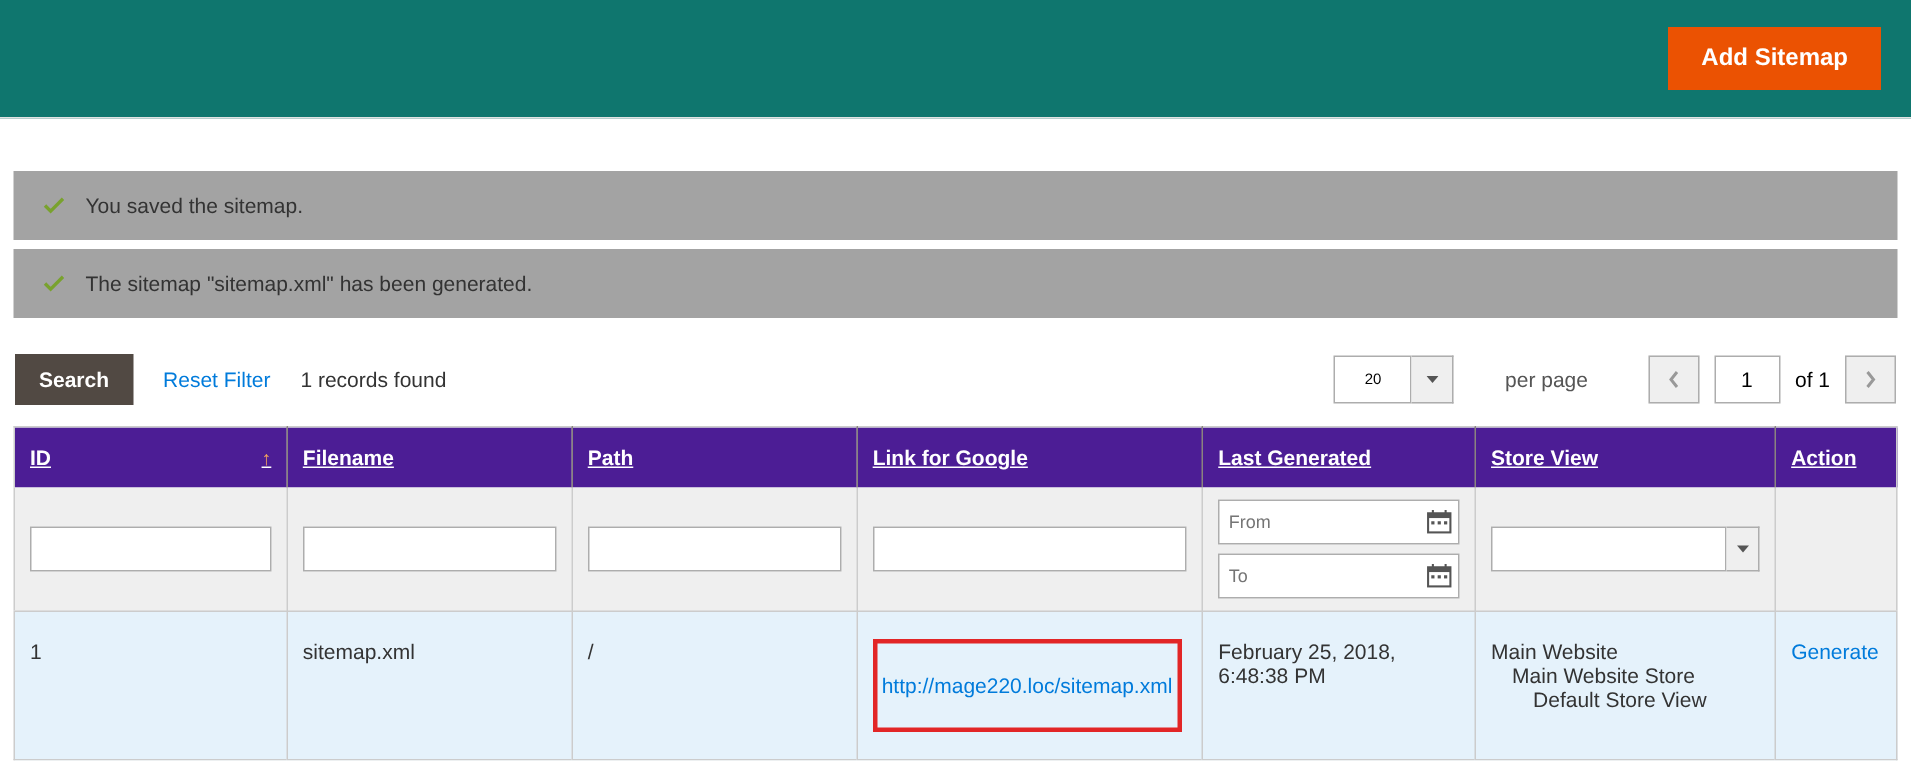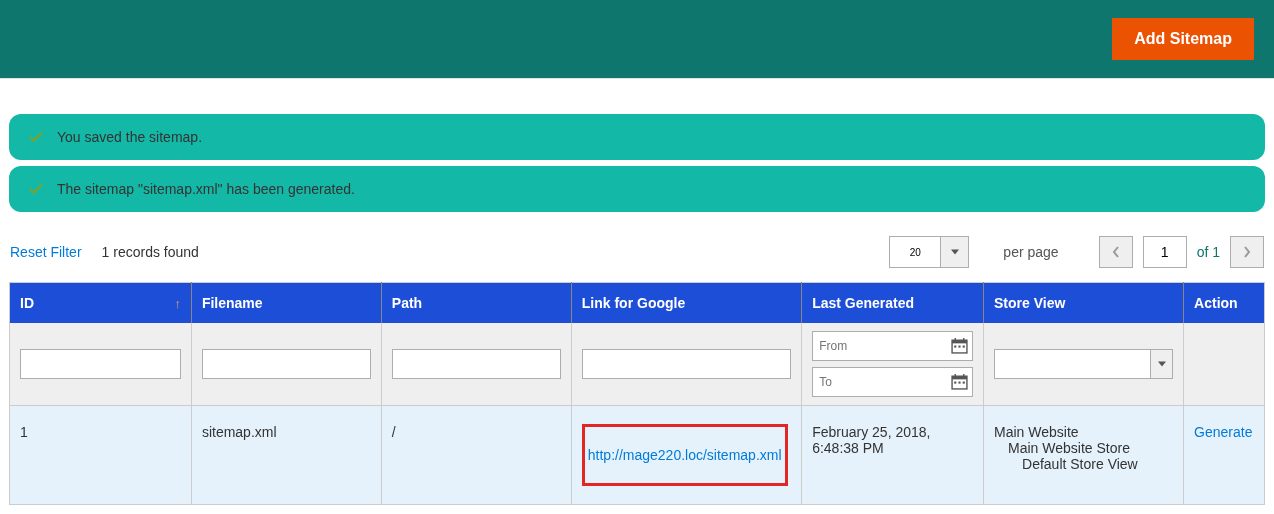--- a/index.html
+++ b/index.html
@@ -1,36 +1,36 @@
 <!DOCTYPE html>
 <html><head>
 <meta charset="utf-8">
 <style>
 * { box-sizing: border-box; margin: 0; padding: 0; }
 body { font-family: 'Helvetica Neue', Arial, sans-serif; font-size: 14px; color: #333; background: #fff; width: 1274px; }
 .header-bar { background: #0f766e; border-bottom: 1px solid #e3e3e3; padding: 18px 20px; display: flex; justify-content: flex-end; }
 .btn-primary { background: #eb5202; color: #fff; border: none; padding: 12px 22px; font-size: 16px; font-weight: 600; cursor: pointer; }
 .messages { padding: 0 9px; margin-top: 35px; }
-.message { background: #14b8a6; padding: 15px 20px 15px 48px; margin-bottom: 6px; position: relative; color: #333; border-radius: 12px; }
+.message { background: #a3a3a3; padding: 15px 20px 15px 48px; margin-bottom: 6px; position: relative; color: #333; }
 .message .icon-check { position: absolute; left: 18px; top: 14px; width: 18px; height: 18px; color: #79a22e; }
 .toolbar { display: flex; align-items: center; padding: 18px 10px 14px 10px; gap: 20px; }
 .btn-search { background: #514943; color: #fff; border: none; padding: 9px 16px; font-size: 14px; font-weight: 600; cursor: pointer; }
 .link-reset { color: #007bdb; cursor: pointer; }
 .records { color: #333; }
 .toolbar-right { margin-left: auto; display: flex; align-items: center; gap: 10px; }
 .perpage-input { width: 52px; height: 32px; border: 1px solid #adadad; text-align: center; font-size: 10px; }
 .perpage-wrap { display: flex; }
 .perpage-dropdown { width: 28px; height: 32px; background: #efefef; border: 1px solid #adadad; border-left: none; display: flex; align-items: center; justify-content: center; cursor: pointer; }
 .perpage-dropdown svg { width: 8px; height: 8px; }
 .perpage-label { color: #555; margin-right: 30px; margin-left: 24px; }
 .page-btn { width: 34px; height: 32px; background: #efefef; border: 1px solid #adadad; display: flex; align-items: center; justify-content: center; cursor: pointer; }
 .page-input { width: 44px; height: 32px; border: 1px solid #adadad; text-align: center; font-size: 14px; }
-.page-total { color: #0f766e; }
+.page-total { color: #000000; }
 .grid { width: calc(100% - 18px); margin: 0 9px; border-collapse: collapse; border: 1px solid #ccc; table-layout: fixed; }
-.grid th { background: #1d4ed8; color: #fff; text-align: left; font-weight: 600; padding: 12px 10px; border-right: 1px solid #8a837f; font-size: 14px; }
+.grid th { background: #4c1d95; color: #fff; text-align: left; font-weight: 600; padding: 12px 10px; border-right: 1px solid #8a837f; font-size: 14px; text-decoration: underline; }
 .grid th:last-child { border-right: none; }
 .col-id { width: 180px; }
 .col-filename { width: 188px; }
 .col-path { width: 188px; }
 .col-google { width: 228px; }
 .col-lastgen { width: 180px; }
 .col-storeview { width: 198px; }
 .col-action { width: 80px; }
 .th-inner { display: flex; align-items: center; justify-content: space-between; }
 .sort-arrow { color: #f2a25e; font-size: 13px; }
@@ -68,20 +68,21 @@
   </div>
   <div class="message">
     <svg class="icon-check" viewBox="0 0 24 24" fill="none" stroke="currentColor" stroke-width="3">
         <polyline points="20 6 9 17 4 12"></polyline>
       </svg>
     <span>The sitemap "sitemap.xml" has been generated.</span>
   </div>
 </div>
 
 <div class="toolbar">
+  <button class="btn-search">Search</button>
   <span class="link-reset">Reset Filter</span>
   <span class="records">1 records found</span>
   <div class="toolbar-right">
     <div class="perpage-wrap">
       <input class="perpage-input" value="20" style="">
       <div class="perpage-dropdown">
         <svg viewBox="0 0 10 10">
             <polygon points="0,2 10,2 5,8" fill="#555"></polygon>
           </svg>
       </div>

